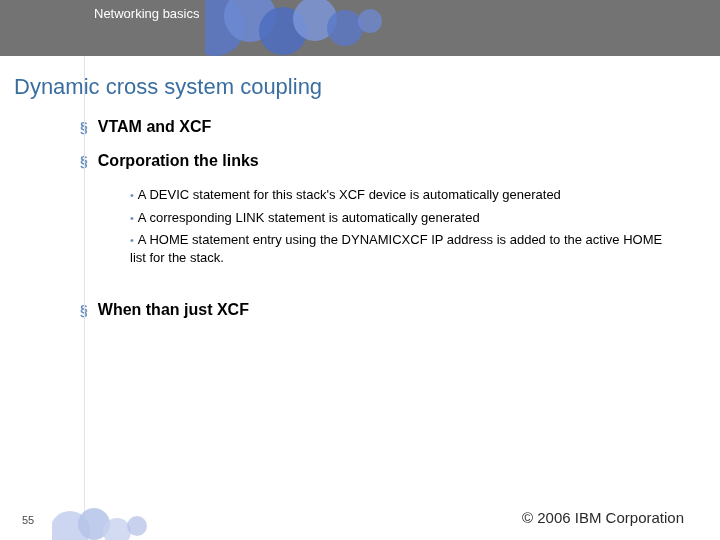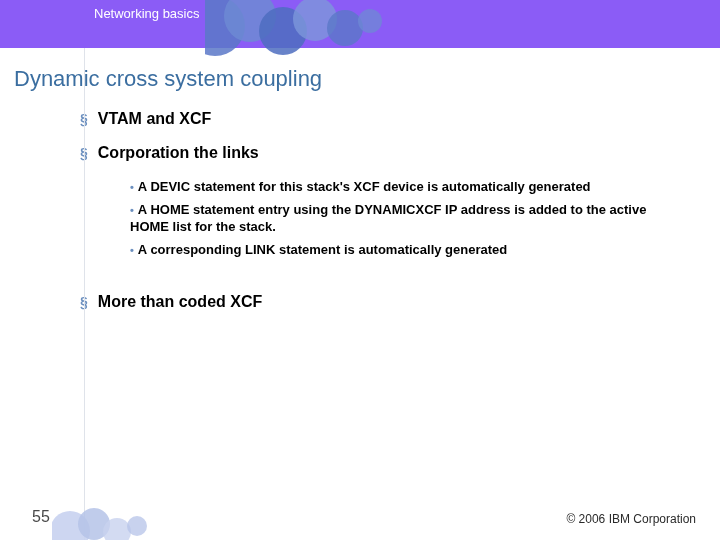--- a/index.html
+++ b/index.html
@@ -8,22 +8,22 @@
     width: 720px;
     height: 540px;
     font-family: Arial, Helvetica, sans-serif;
     background: #ffffff;
     overflow: hidden;
     position: relative;
   }
   .header {
     position: relative;
     width: 100%;
-    height: 48px;
-    background: #8b5cf6;
+    height: 56px;
+    background: #737373;
   }
   .header-bubbles {
     position: absolute;
     left: 205px;
     top: -14px;
     width: 180px;
     height: 80px;
     pointer-events: none;
   }
   .header-title {
@@ -61,21 +61,21 @@
     color: #000000;
     margin: 6px 0 6px 26px;
     line-height: 1.35;
   }
   .sub-dash .dash {
     color: #6b8fbf;
     margin-right: 2px;
   }
   .dot-item {
     font-size: 13px;
-    font-weight: 700;
+    font-weight: 400;
     color: #000000;
     margin: 5px 0 3px 50px;
     line-height: 1.35;
   }
   .dot-item .dot {
     color: #6b8fbf;
     font-size: 11px;
     margin-right: 4px;
   }
   .gap {
@@ -92,30 +92,30 @@
   .footer-bubbles {
     position: absolute;
     left: 52px;
     bottom: -6px;
     width: 100px;
     height: 60px;
     pointer-events: none;
   }
   .page-num {
     position: absolute;
-    left: 32px;
+    left: 22px;
     bottom: 14px;
-    font-size: 16px;
+    font-size: 11px;
     color: #4a4a4a;
   }
   .copyright {
     position: absolute;
-    right: 24px;
+    right: 36px;
     bottom: 14px;
-    font-size: 12px;
+    font-size: 15px;
     color: #2a2a2a;
   }
 </style>
 </head>
 <body>
 
 <div class="vert-rule"></div>
 
 <div class="header">
   <svg class="header-bubbles" viewBox="0 0 180 80">
@@ -139,30 +139,30 @@
 
   <div class="point-1">
     <span class="bullet">§</span><span>Corporation the links</span>
   </div>
 
 
   <div class="dot-item">
     <span class="dot">•</span><span>A DEVIC statement for this stack's XCF device is automatically generated</span>
   </div>
   <div class="dot-item">
-    <span class="dot">•</span><span>A HOME statement entry using the DYNAMICXCF IP address is added to the active HOME list for the stack.</span>
+    <span class="dot">•</span><span>A corresponding LINK statement is automatically generated</span>
   </div>
   <div class="dot-item">
-    <span class="dot">•</span><span>A corresponding LINK statement is automatically generated</span>
+    <span class="dot">•</span><span>A HOME statement entry using the DYNAMICXCF IP address is added to the active HOME list for the stack.</span>
   </div>
 
   <div class="gap"></div>
 
   <div class="point-1">
-    <span class="bullet">§</span><span>More than coded XCF</span>
+    <span class="bullet">§</span><span>When than just XCF</span>
   </div>
 
 </div>
 
 <svg class="footer-bubbles" viewBox="0 0 100 60">
   <circle cx="18" cy="45" r="20" fill="#c8d2ef" opacity="0.9"></circle>
   <circle cx="42" cy="38" r="16" fill="#b5c3e8" opacity="0.85"></circle>
   <circle cx="65" cy="46" r="14" fill="#c8d2ef" opacity="0.8"></circle>
   <circle cx="85" cy="40" r="10" fill="#b5c3e8" opacity="0.75"></circle>
 </svg>

